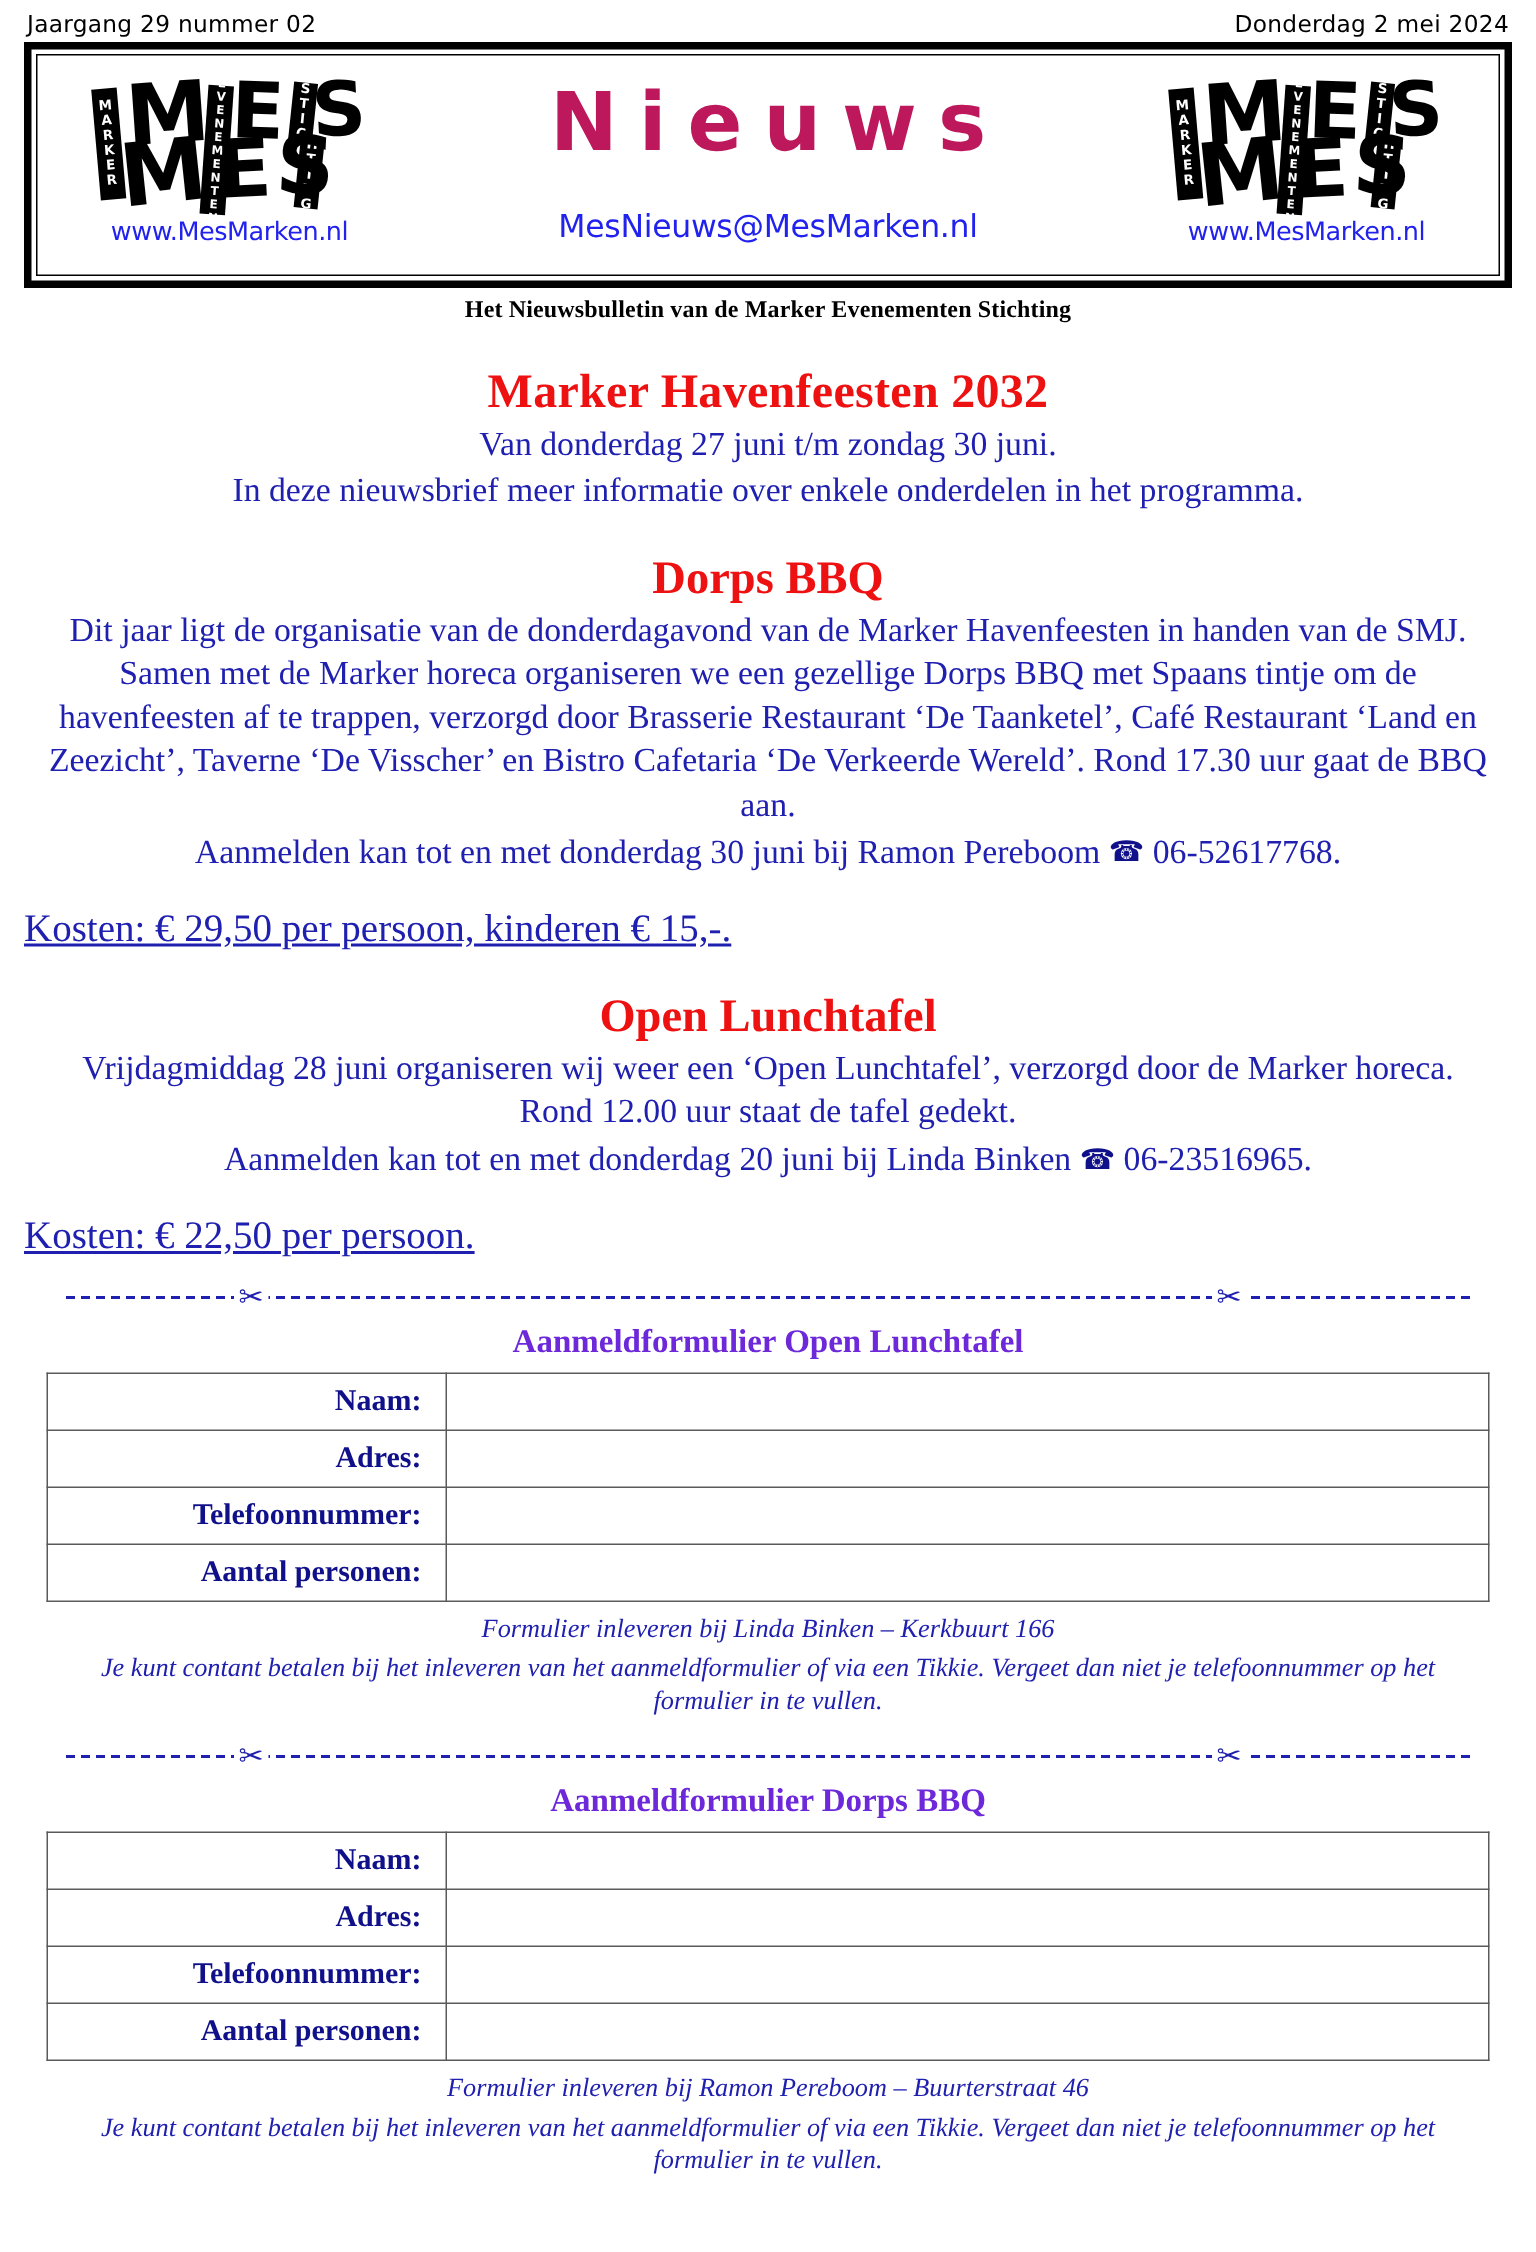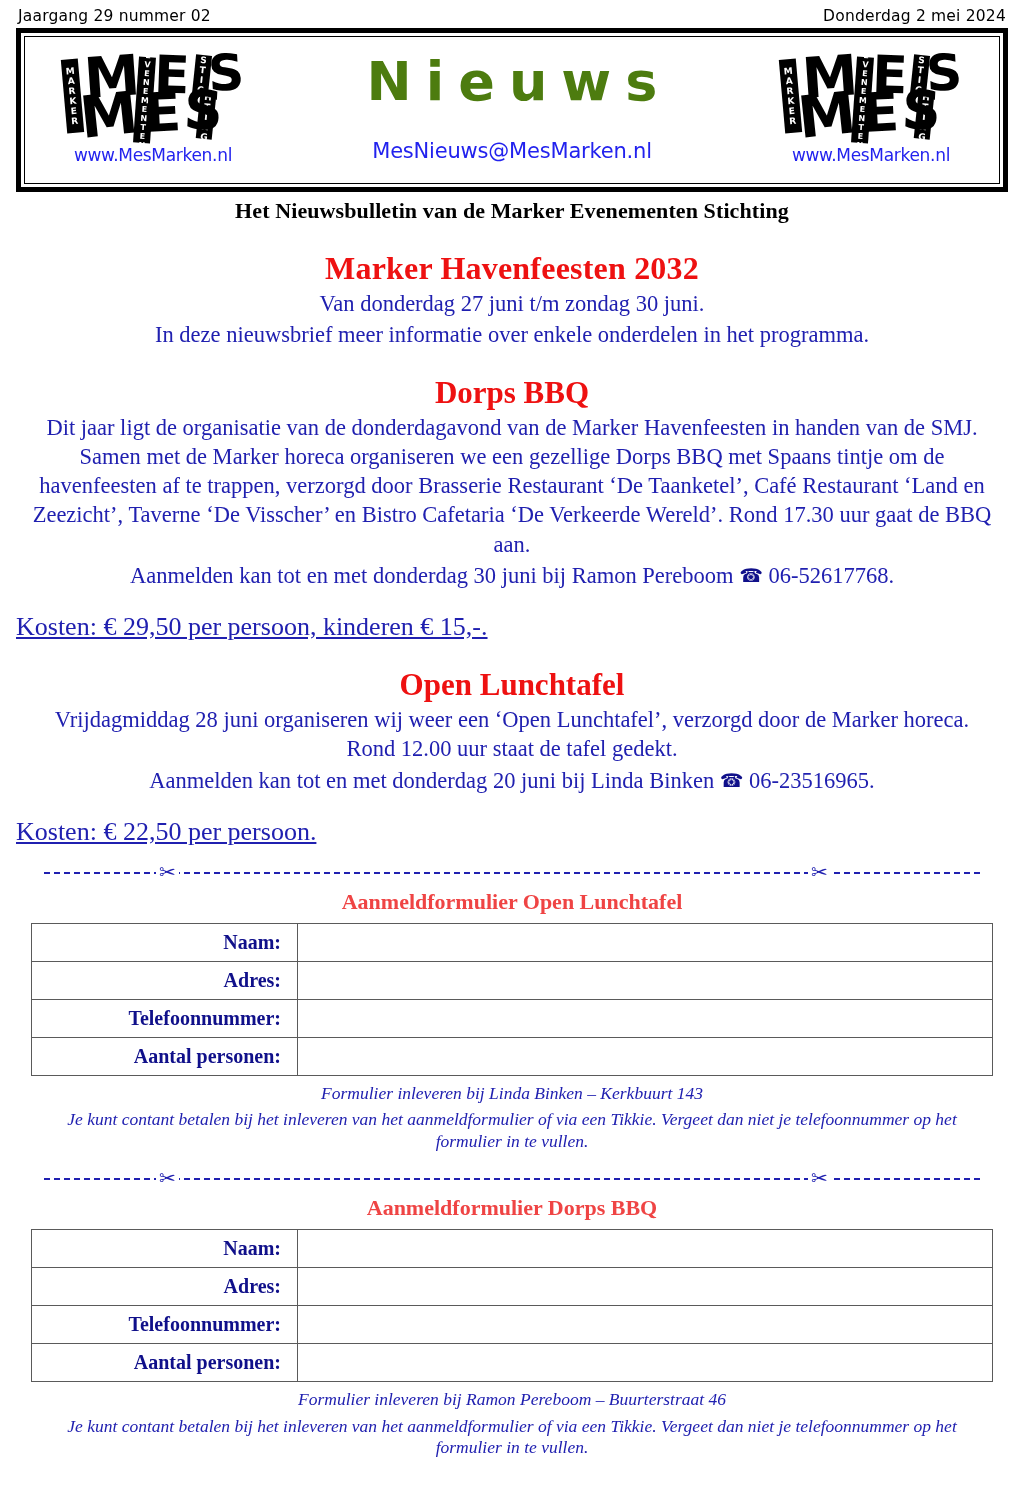--- a/index.html
+++ b/index.html
@@ -82,40 +82,40 @@
     display: flex;
     flex-direction: column;
     align-items: center;
     justify-content: flex-start;
     padding-top: 16px;
   }
   .nieuws-word {
     font-family: "DejaVu Sans", sans-serif;
     font-weight: bold;
     font-size: 54px;
-    color: #4d7c0f;
+    color: #be185d;
     letter-spacing: 14px;
     line-height: 1;
     padding-left: 14px;
   }
   .center-mail {
     font-family: "DejaVu Sans", sans-serif;
     font-size: 21px;
     color: #2222ee;
     letter-spacing: -0.2px;
     margin-top: 30px;
     white-space: nowrap;
   }
 
   
   .strap {
     text-align: center;
     font-family: "Liberation Serif", serif;
     font-weight: bold;
-    font-size: 22px;
+    font-size: 16px;
     color: #000;
     margin-top: 6px;
     letter-spacing: .1px;
   }
 
   
   .h-red-big {
     text-align: center;
     color: #ee1111;
     font-family: "Liberation Serif", serif;
@@ -127,21 +127,21 @@
   .h-red-mid {
     text-align: center;
     color: #ee1111;
     font-family: "Liberation Serif", serif;
     font-weight: bold;
     font-size: 31px;
     margin: 25px 0 0 0;
   }
   .h-red-form {
     text-align: center;
-    color: #ef4444;
+    color: #6d28d9;
     font-family: "Liberation Serif", serif;
     font-weight: bold;
     font-size: 22px;
     margin: 6px 0 8px 0;
   }
   .body-blue {
     text-align: center;
     color: #2020b0;
     font-size: 22.5px;
     line-height: 1.30;
@@ -338,21 +338,21 @@
     <tr>
       <td class="label">Telefoonnummer:</td>
       <td class="value"></td>
     </tr>
     <tr>
       <td class="label">Aantal personen:</td>
       <td class="value"></td>
     </tr>
   </tbody>
     </table>
-  <div class="note first">Formulier inleveren bij Linda Binken – Kerkbuurt 143</div>
+  <div class="note first">Formulier inleveren bij Linda Binken – Kerkbuurt 166</div>
   <div class="note">Je kunt contant betalen bij het inleveren van het aanmeldformulier of via een Tikkie. Vergeet dan niet je telefoonnummer op het formulier in te vullen.</div>
 
   <div class="cutline">
     <div class="dash"></div>
     <div class="sc left">✂</div>
     <div class="sc right">✂</div>
   </div>
 
   <div class="h-red-form">Aanmeldformulier Dorps BBQ</div>
   <table class="form">

